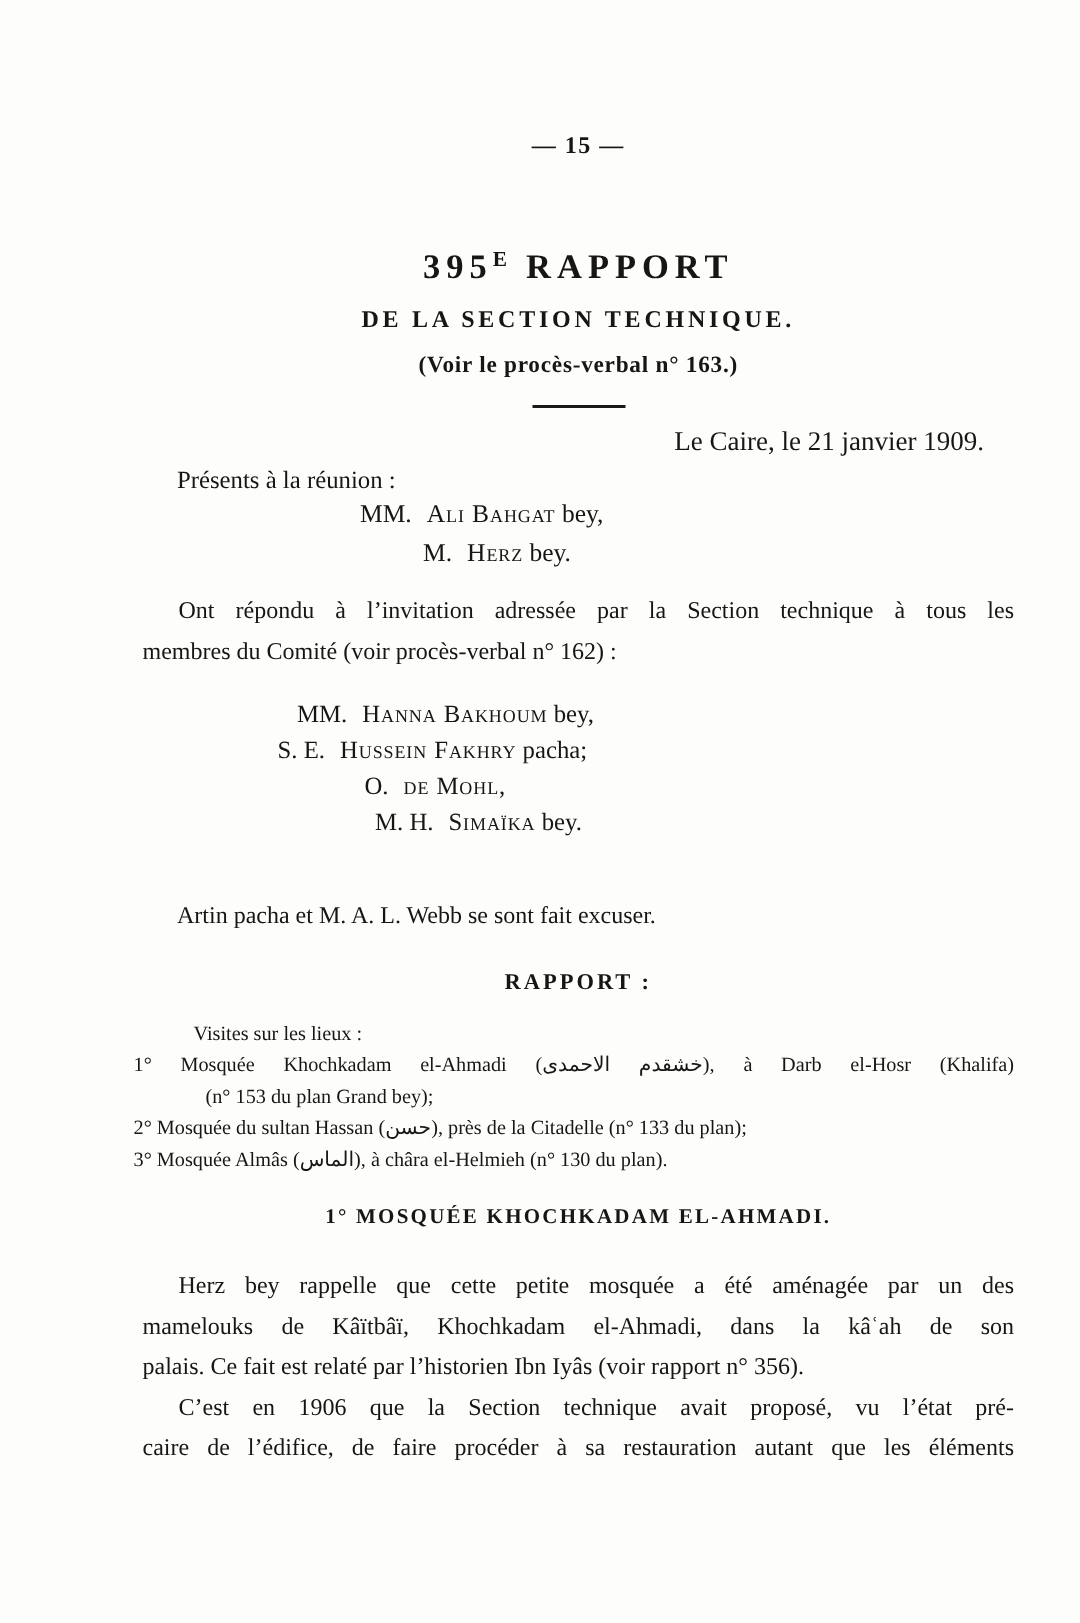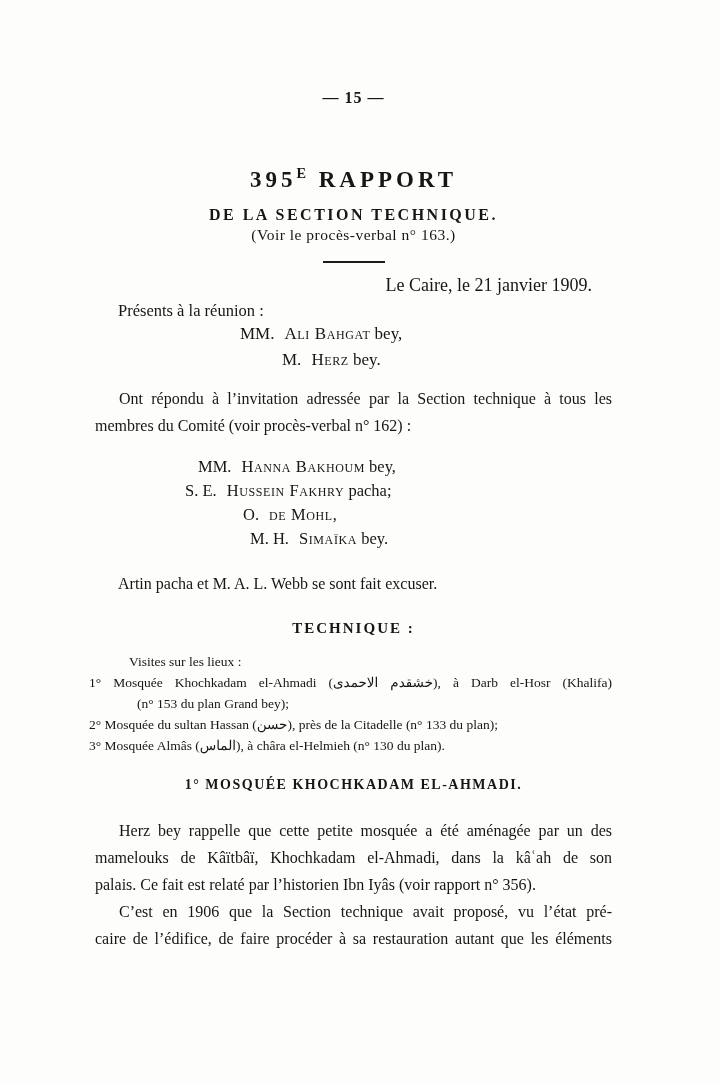--- a/index.html
+++ b/index.html
@@ -9,21 +9,21 @@
   }
   .page {
     position: relative;
     width: 720px;
     height: 1082px;
     box-sizing: border-box;
     background: #fdfdfc;
     color: #171614;
     font-family: "Liberation Serif", "DejaVu Serif", "DejaVu Sans", serif;
     font-size: 16px;
-    padding: 88px 108px 0 95px;
+    padding: 88px 44px 0 95px;
     overflow: hidden;
   }
   .center { text-align: center; }
 
   .page-number {
     font-weight: 700;
     font-size: 16px;
     letter-spacing: 1px;
     line-height: 20px;
   }
@@ -40,21 +40,22 @@
     margin-right: 2px;
   }
   .report-subtitle {
     margin-top: 12px;
     font-weight: 700;
     font-size: 16px;
     letter-spacing: 2.5px;
     line-height: 20px;
   }
   .reference-note {
-    font-weight: 400;
+    margin-top: 10px;
+    font-weight: 700;
     font-size: 15.5px;
     letter-spacing: 0.5px;
     line-height: 20px;
   }
   .separator-rule {
     margin: 16px auto 0 auto;
     width: 62px;
     height: 2px;
     background: #1b1a18;
   }
@@ -89,21 +90,21 @@
   .ind-103 { padding-left: 103px; }
   .ind-148 { padding-left: 148px; }
   .ind-155 { padding-left: 155px; }
 
   .body-par { margin-top: 12px; font-size: 16px; line-height: 27px; }
   .body-par .line { min-height: 27px; }
   .jl { text-align: justify; text-align-last: justify; }
   .first-ind { padding-left: 24px; }
 
   .excused-note {
-    margin-top: 22px;
+    margin-top: 40px;
     padding-left: 23px;
     font-size: 16px;
     line-height: 22px;
   }
   .sommaire-heading {
     margin-top: 24px;
     font-weight: 700;
     font-size: 15px;
     letter-spacing: 2px;
     line-height: 18px;
@@ -172,21 +173,21 @@
     <div class="name-line ind-148">
       <span class="np">O.</span><span class="sc">de Mohl</span><span>,</span>
     </div>
     <div class="name-line ind-155">
       <span class="np">M. H.</span><span class="sc">Simaïka</span><span> bey.</span>
     </div>
   </div>
 
   <div class="excused-note">Artin pacha et M. A. L. Webb se sont fait excuser.</div>
 
-  <div class="sommaire-heading center">TECHNIQUE :</div>
+  <div class="sommaire-heading center">RAPPORT :</div>
 
   <div class="sommaire-block">
     <div class="sommaire-intro">Visites sur les lieux :</div>
     <div class="jl">1° Mosquée Khochkadam el-Ahmadi (خشقدم الاحمدى), à Darb el-Hosr (Khalifa)</div>
     <div class="hang">(n° 153 du plan Grand bey);</div>
     <div>2° Mosquée du sultan Hassan (حسن), près de la Citadelle (n° 133 du plan);</div>
     <div>3° Mosquée Almâs (الماس), à châra el-Helmieh (n° 130 du plan).</div>
   </div>
 
   <div class="section-heading center">1° MOSQUÉE KHOCHKADAM EL-AHMADI.</div>

